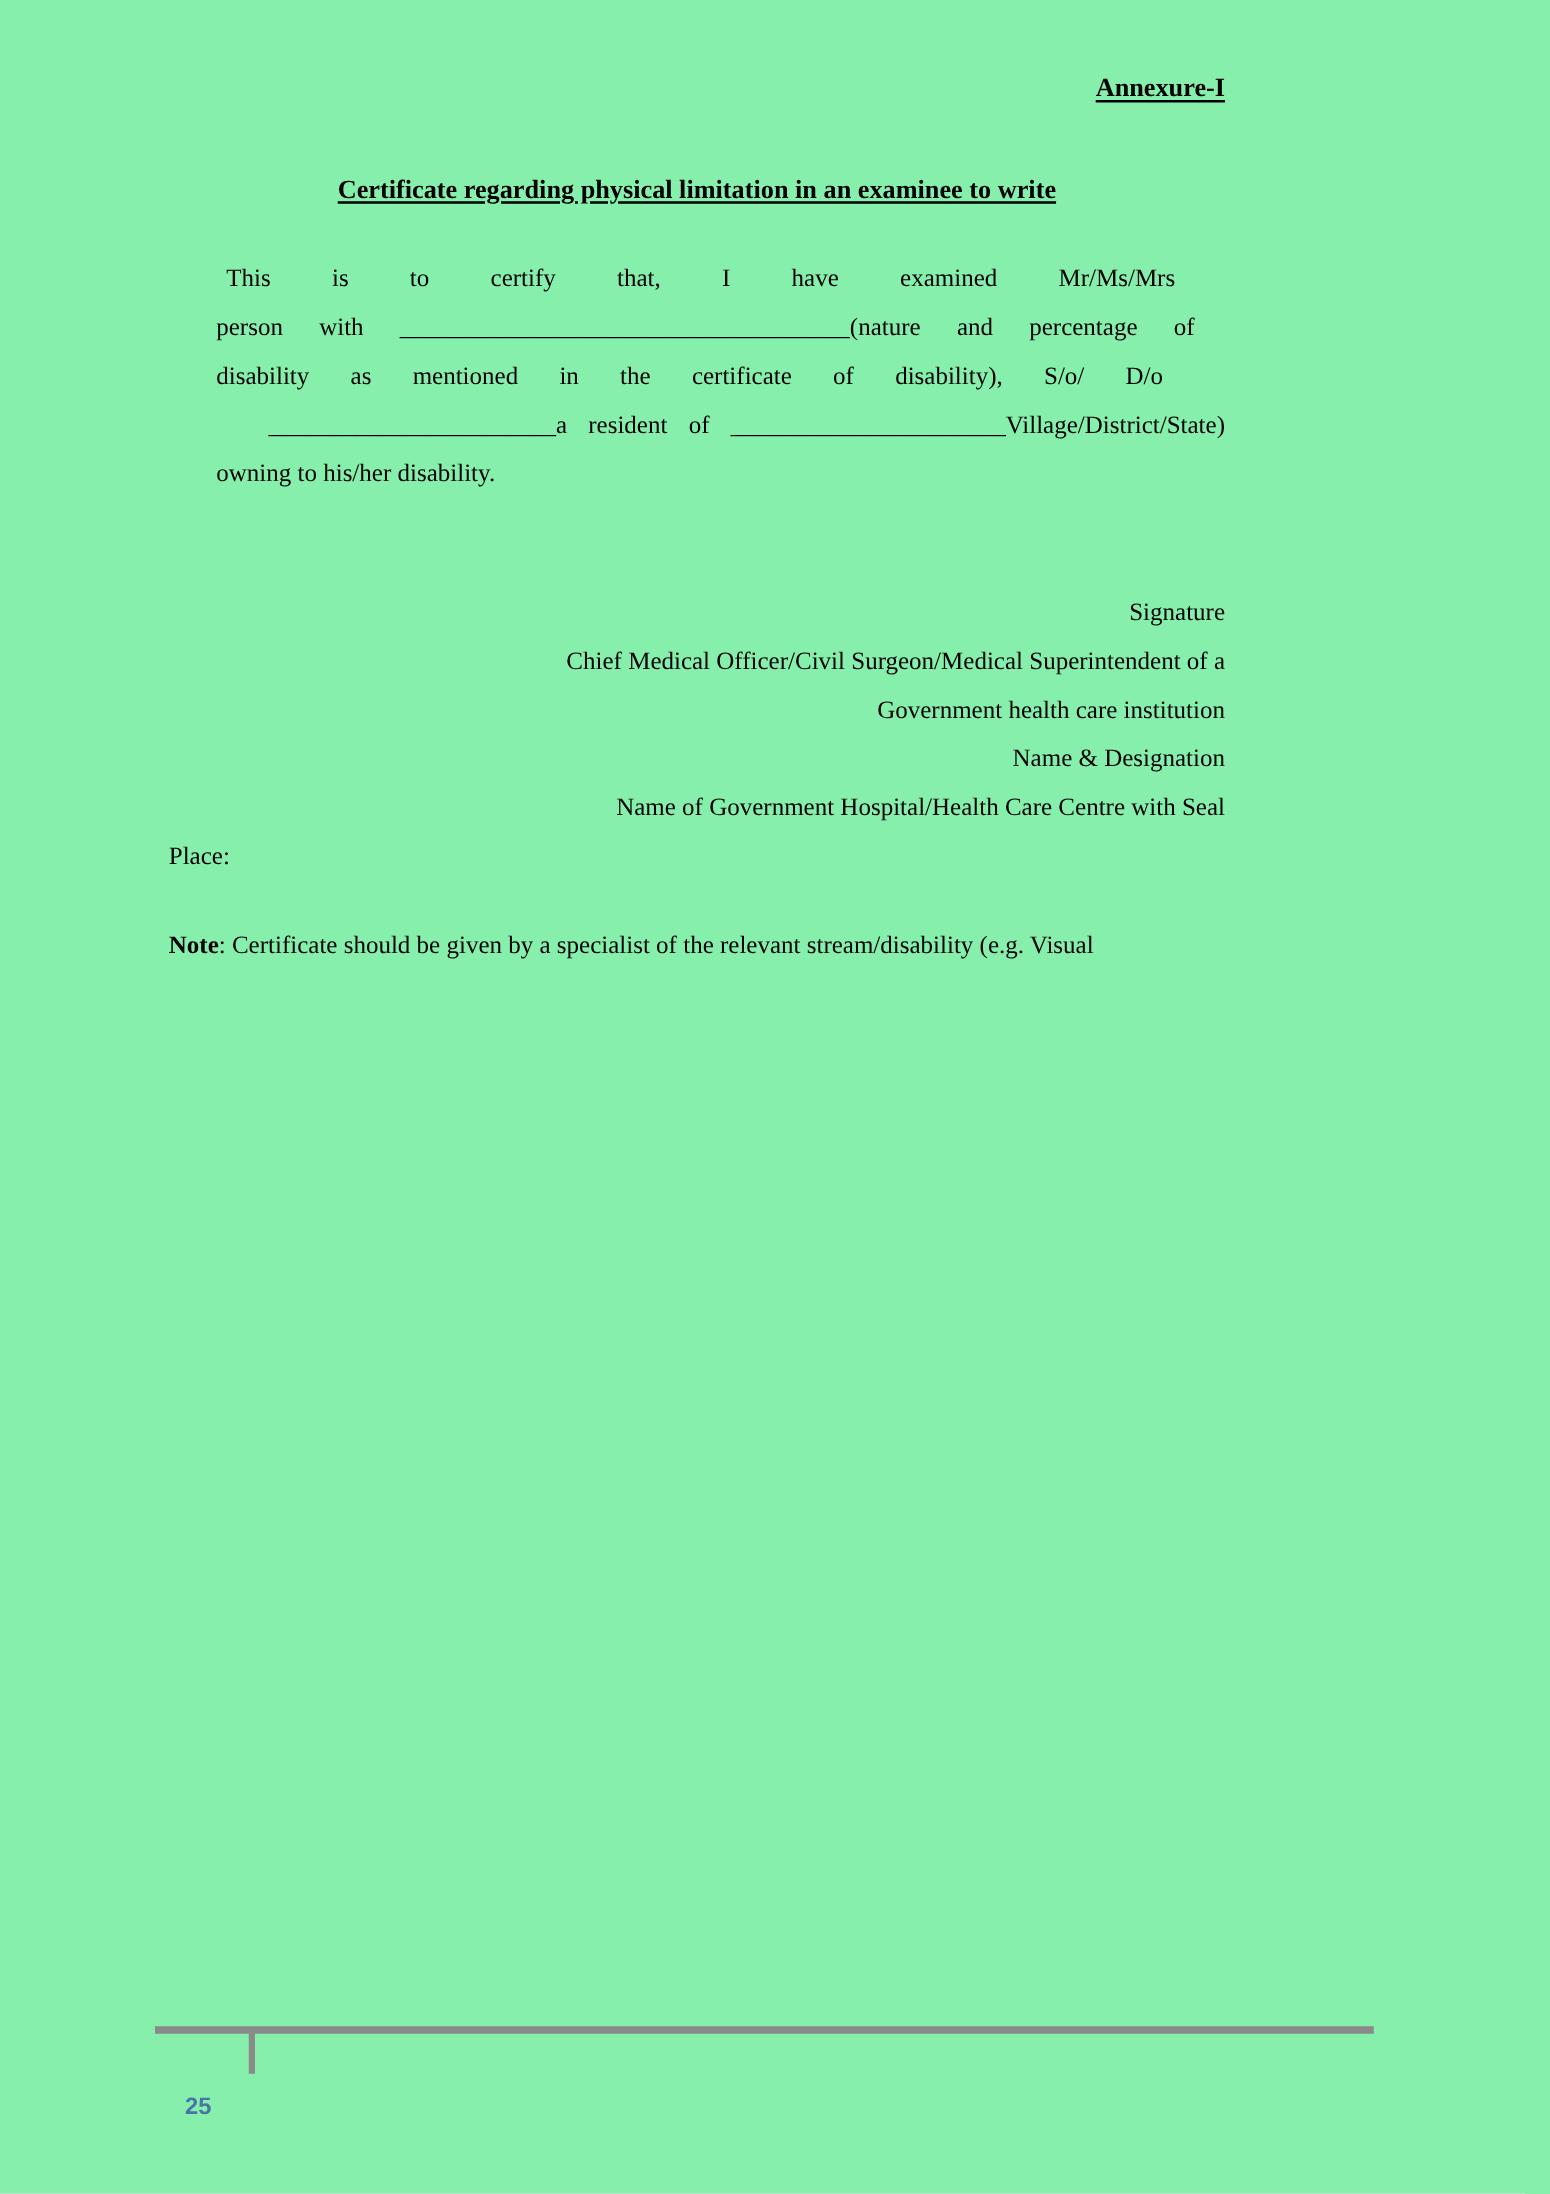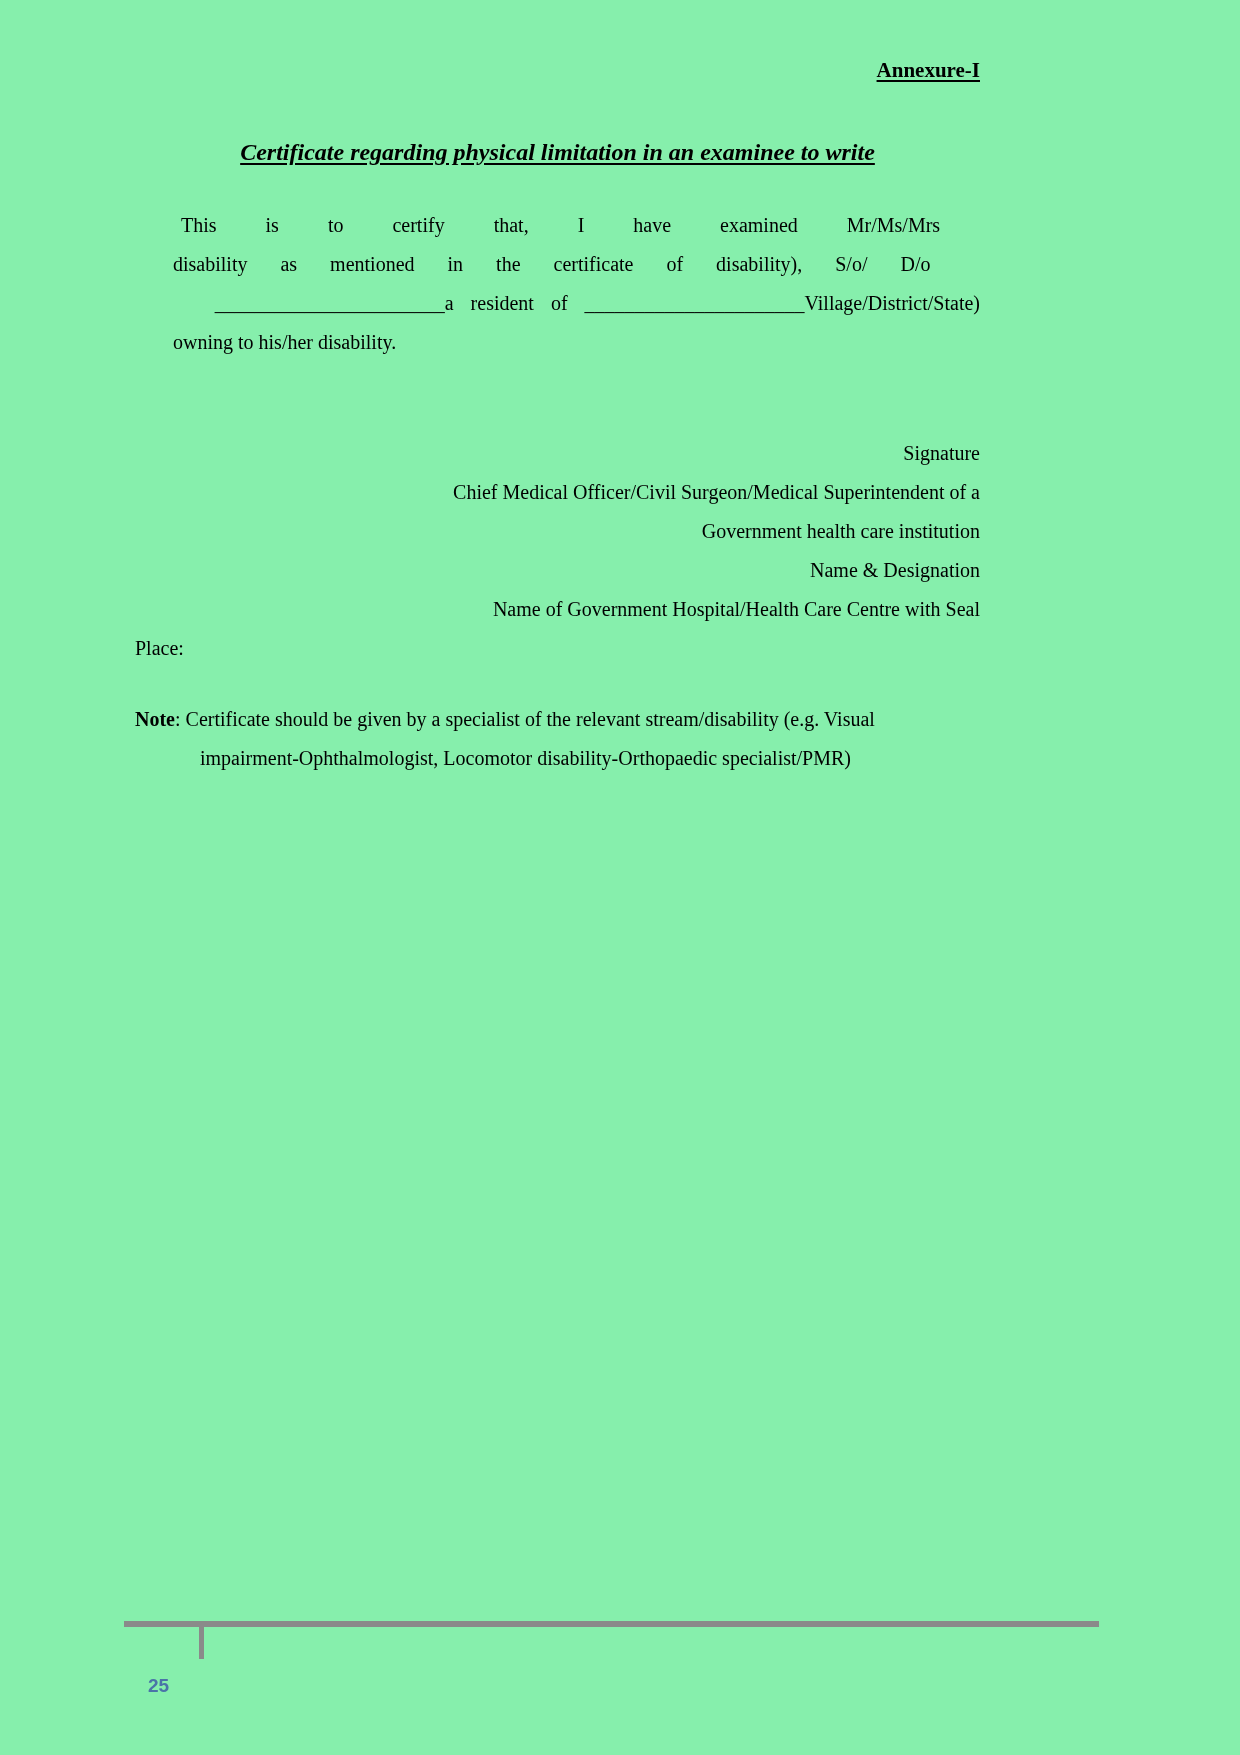--- a/index.html
+++ b/index.html
@@ -21,24 +21,23 @@
     text-align:right;
     font-weight:bold;
     font-size:21px;
     text-decoration:underline;
     text-underline-offset:3px;
   }
   .title {
     margin-top:56px;
     text-align:center;
     font-weight:bold;
-    font-size:24px;
+    font-size:21px;
     text-decoration:underline;
     text-underline-offset:3px;
-    font-style:italic;
   }
 
   .para { margin-top:40px; margin-left:38px; width:807px; }
   .pline { height:39px; line-height:39px; white-space:nowrap; }
   .indent1 { padding-left:8px; }
   .ws-xl  { word-spacing:44px; }
   .ws-lg  { word-spacing:24px; }
   .ws-lg2 { word-spacing:28px; }
   .ws-md  { word-spacing:12px;text-align:right; }
   .ws-sm  { word-spacing:10px; }
@@ -77,20 +76,21 @@
 
 <div class="page">
   <div class="content">
 
     <div class="annexure">Annexure-I</div>
 
     <div class="title">Certificate regarding physical limitation in an examinee to write</div>
 
     <div class="para">
       <div class="pline ws-xl indent1">This is to certify that, I have examined Mr/Ms/Mrs</div>
+      <div class="pline ws-lg">person with ____________________________________(nature and percentage of</div>
       <div class="pline ws-lg2">disability as mentioned in the certificate of disability), S/o/ D/o</div>
       <div class="pline ws-md">_______________________a resident of ______________________Village/District/State)</div>
       <div class="pline">owning to his/her disability.</div>
     </div>
 
     <div class="sig">
       <div class="sline">Signature</div>
       <div class="sline">Chief Medical Officer/Civil Surgeon/Medical Superintendent of a</div>
       <div class="sline">Government health care institution</div>
       <div class="sline">Name &amp; Designation</div>
@@ -98,21 +98,20 @@
     </div>
 
     <div class="pd">
       <div class="pdline">Place:</div>
     </div>
 
     <div class="note">
       <div class="nline nline1">
         <b>Note</b><span>: Certificate should be given by a specialist of the relevant stream/disability (e.g. Visual</span>
       </div>
-      <div class="nline nline2">impairment-Ophthalmologist, Locomotor disability-Orthopaedic specialist/PMR)</div>
     </div>
 
   </div>
 
   <div class="footer-rule"></div>
   <div class="footer-pagenum">25</div>
   <div class="footer-bar"></div>
 </div>
 
 </body></html>

